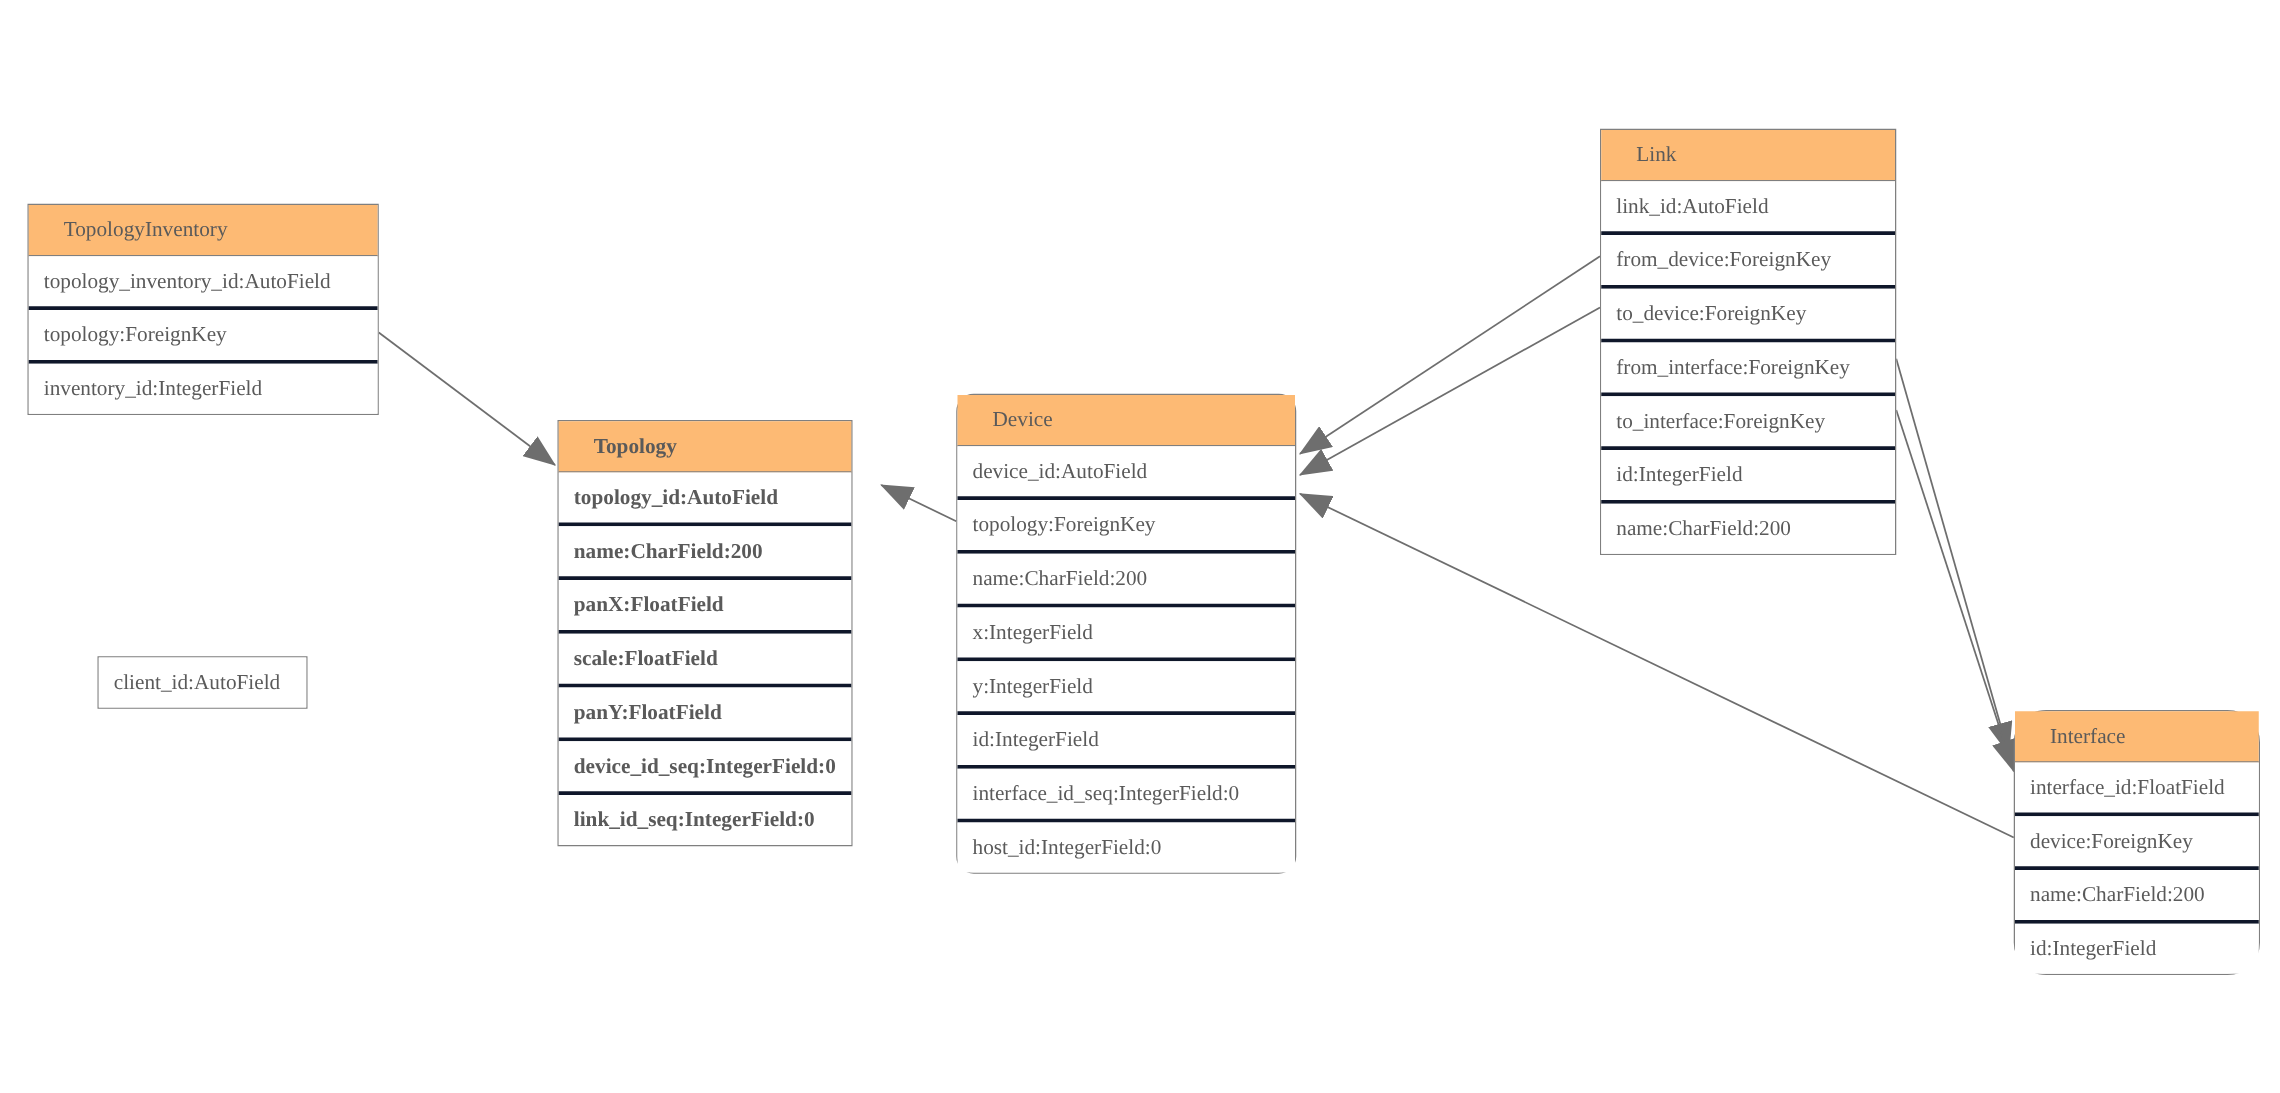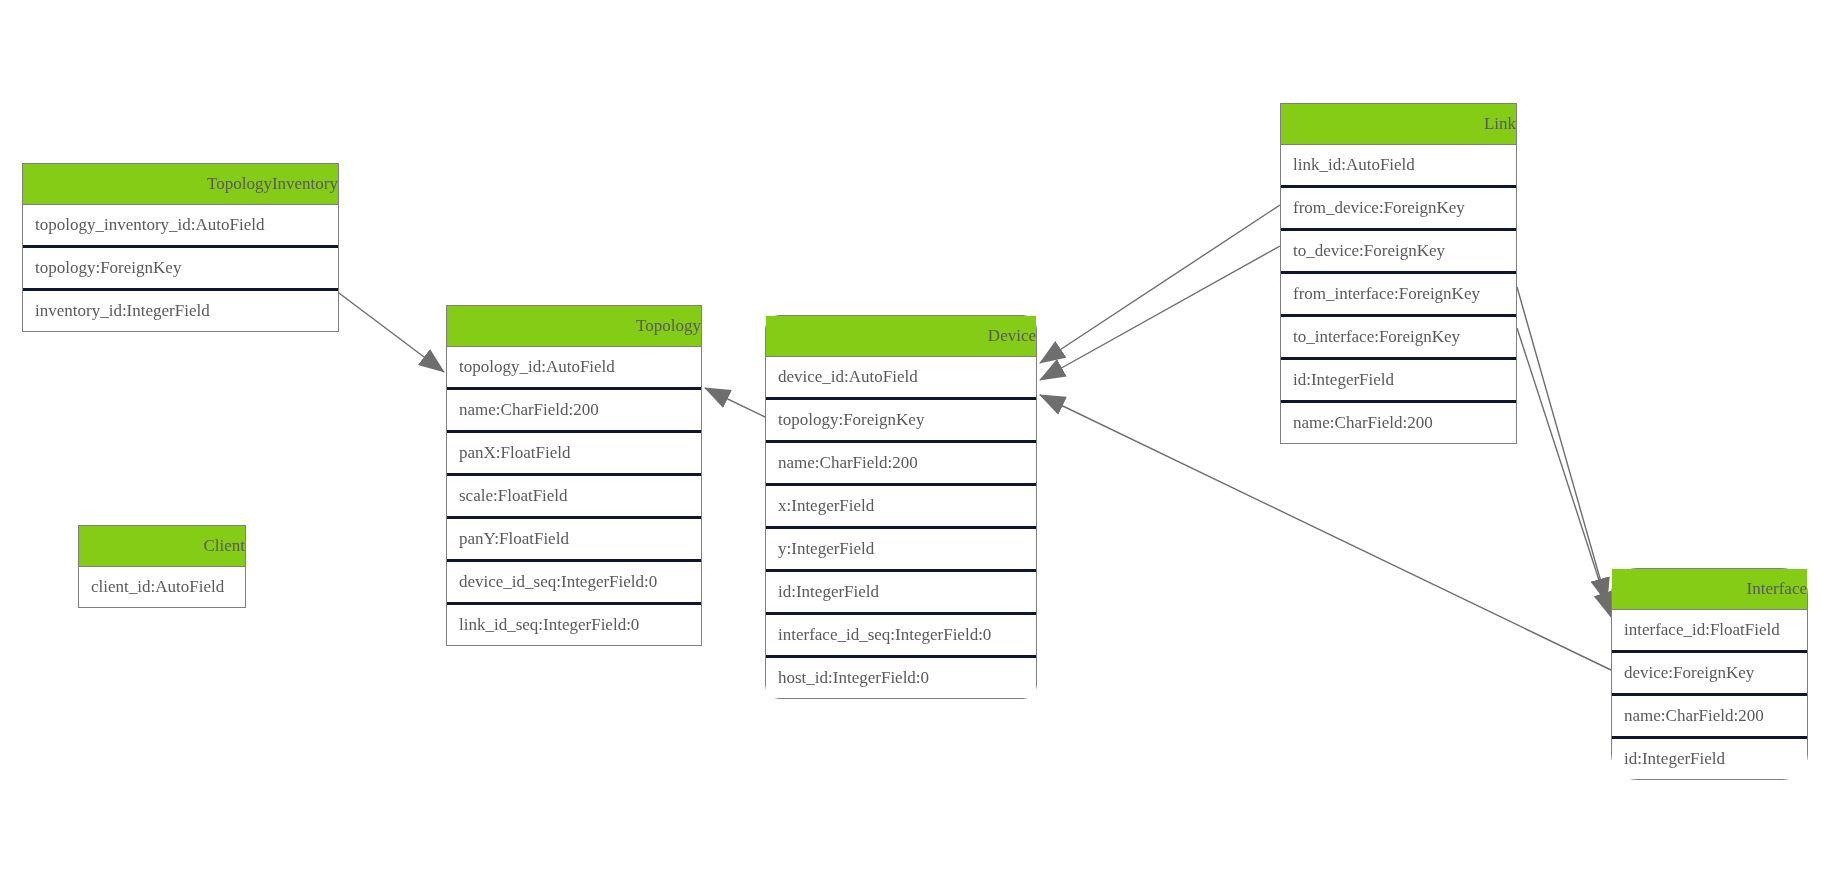--- a/index.html
+++ b/index.html
@@ -28,26 +28,25 @@
     position: absolute;
     background: #ffffff;
     border: 1px solid #7f7f7f;
     box-sizing: border-box;
     color: #5a5a5a;
     font-size: 17px;
   }
   .entity .hdr {
     height: 40px;
     line-height: 40px;
-    padding-left: 0;
-    background: #84cc16;
+    padding-left: 28px;
+    background: #fdba74;
     border-bottom: 1px solid #7f7f7f;
     white-space: nowrap;
     overflow: hidden;
-    text-align: right;
   }
   .entity .row {
     height: 40px;
     line-height: 40px;
     padding-left: 12px;
     border-bottom: 3px solid #0f172a;
     background: #ffffff;
     white-space: nowrap;
     overflow: hidden;
   }
@@ -68,40 +67,39 @@
     </defs>
     <line x1="303" y1="266" x2="444" y2="372" stroke="#6e6e6e" stroke-width="1.4" marker-end="url(#arrow)"></line>
     <line x1="765" y1="417" x2="705" y2="388" stroke="#6e6e6e" stroke-width="1.4" marker-end="url(#arrow)"></line>
     <line x1="1280" y1="205" x2="1040" y2="363" stroke="#6e6e6e" stroke-width="1.4" marker-end="url(#arrow)"></line>
     <line x1="1280" y1="246" x2="1040" y2="380" stroke="#6e6e6e" stroke-width="1.4" marker-end="url(#arrow)"></line>
     <line x1="1611" y1="670" x2="1040" y2="395" stroke="#6e6e6e" stroke-width="1.4" marker-end="url(#arrow)"></line>
     <line x1="1517" y1="287" x2="1607" y2="603" stroke="#6e6e6e" stroke-width="1.4" marker-end="url(#arrow)"></line>
     <line x1="1517" y1="328" x2="1611" y2="617" stroke="#6e6e6e" stroke-width="1.4" marker-end="url(#arrow)"></line>
   </svg>
 
-  <div class="entity" style="left:22px; top:163px; width:317px;">
+  <div class="entity" style="left:22px; top:163px; width:281px;">
     <div class="hdr">TopologyInventory</div>
     <div class="row">topology_inventory_id:AutoField</div>
     <div class="row">topology:ForeignKey</div>
     <div class="row">inventory_id:IntegerField</div>
   </div>
 
-  <div class="entity" style="left:446px; top:305px; width:256px;">
+  <div class="entity" style="left:446px; top:336px; width:236px;font-weight:bold;">
     <div class="hdr">Topology</div>
     <div class="row">topology_id:AutoField</div>
     <div class="row">name:CharField:200</div>
     <div class="row">panX:FloatField</div>
     <div class="row">scale:FloatField</div>
     <div class="row">panY:FloatField</div>
     <div class="row">device_id_seq:IntegerField:0</div>
     <div class="row">link_id_seq:IntegerField:0</div>
   </div>
 
   <div class="entity" style="left:78px; top:525px; width:168px;">
-    <div class="hdr">Client</div>
     <div class="row">client_id:AutoField</div>
   </div>
 
   <div class="entity" style="left:765px; top:315px; width:272px;border-radius:14px;">
     <div class="hdr">Device</div>
     <div class="row">device_id:AutoField</div>
     <div class="row">topology:ForeignKey</div>
     <div class="row">name:CharField:200</div>
     <div class="row">x:IntegerField</div>
     <div class="row">y:IntegerField</div>

